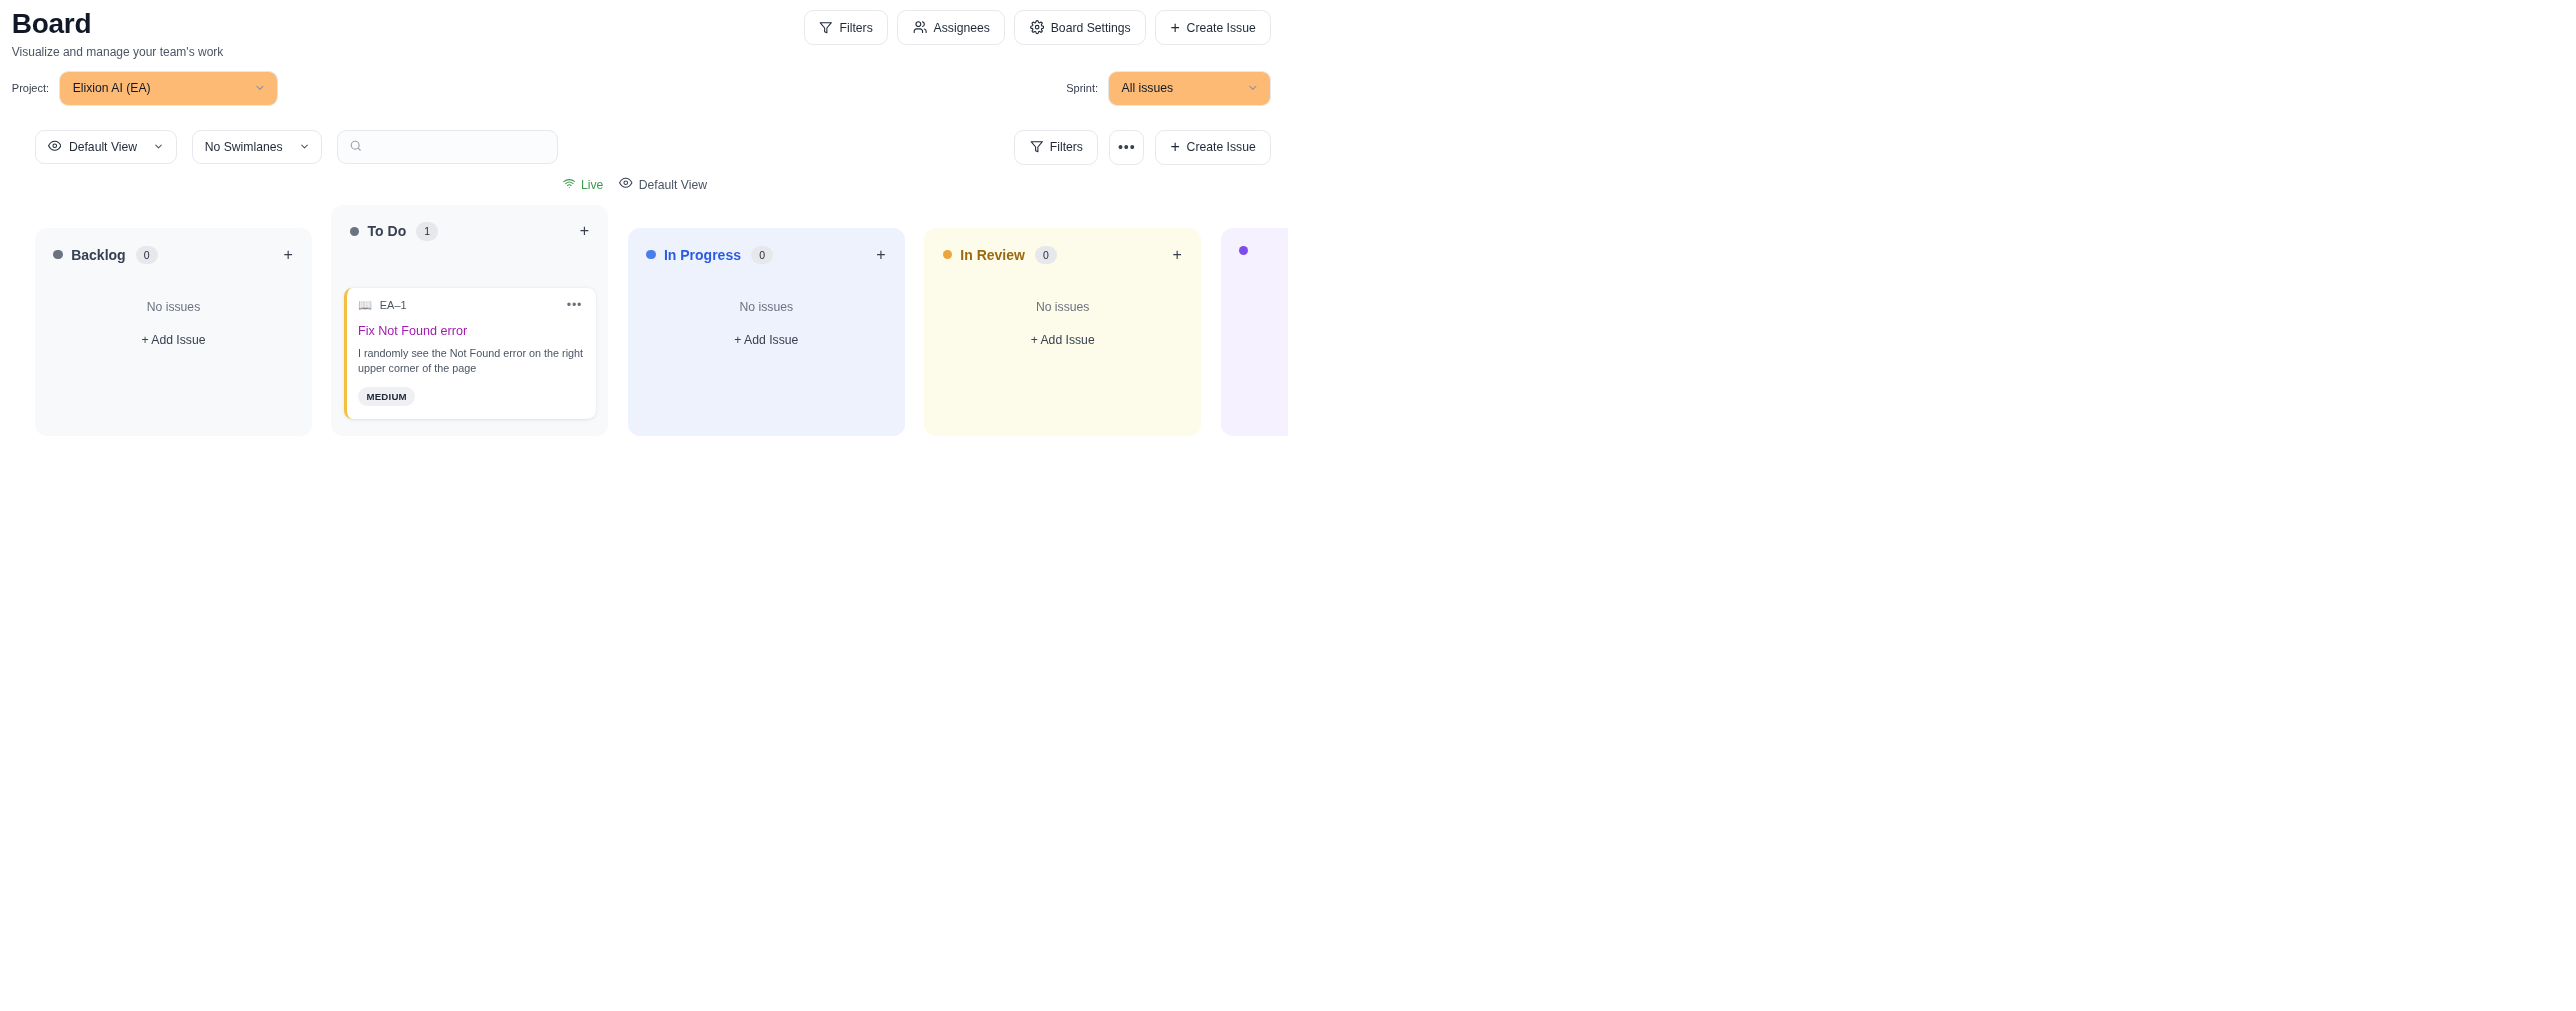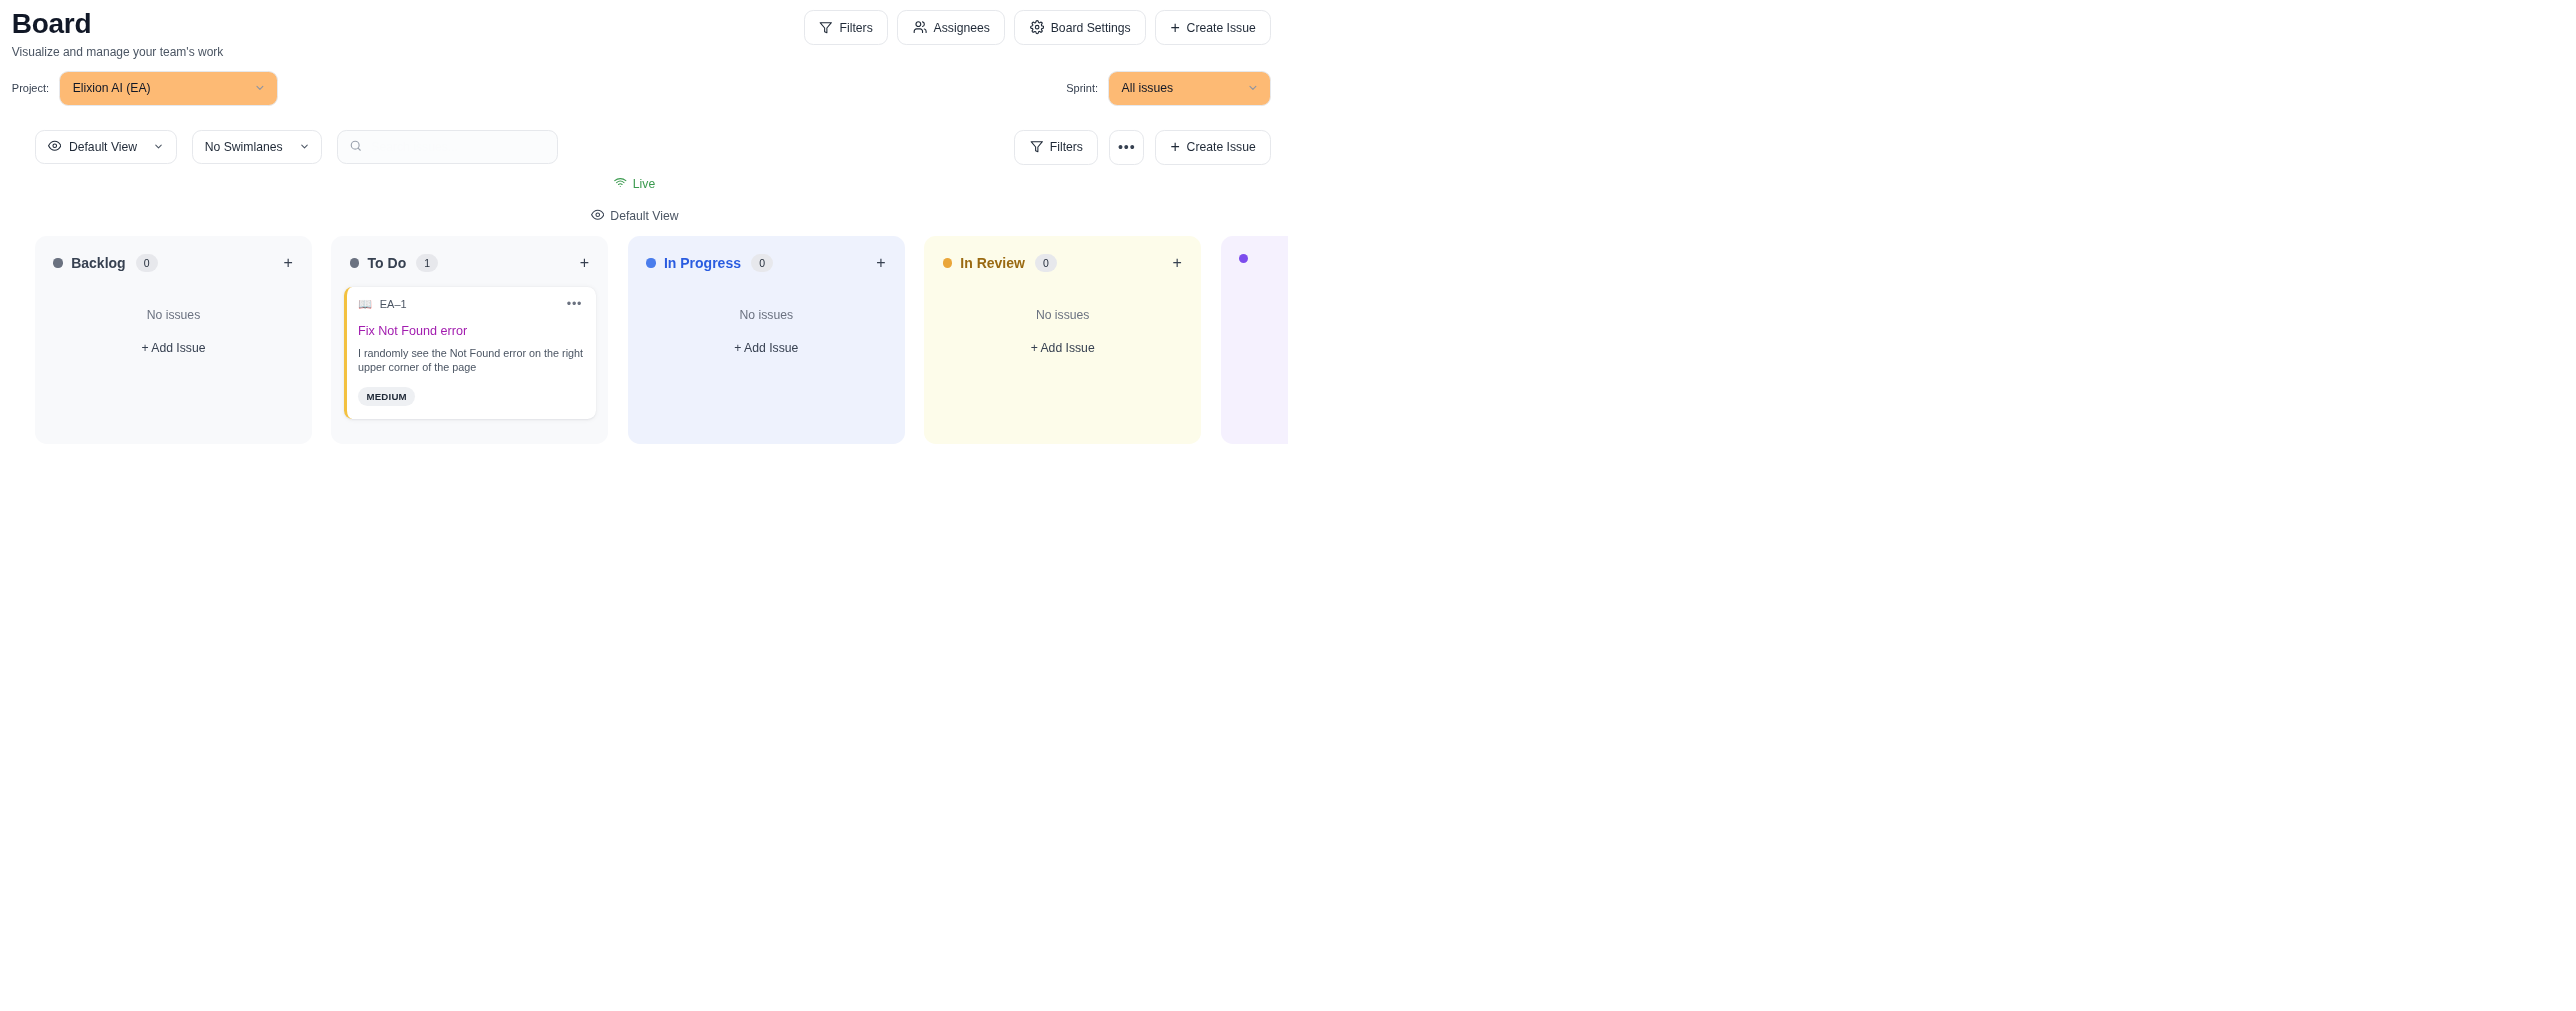--- a/index.html
+++ b/index.html
@@ -82,21 +82,21 @@
   .btn-icon-only {
     display: inline-flex; align-items: center; justify-content: center;
     width: 35px; height: 35px; border: 0.8px solid #e6e8ec;
     border-radius: 9.3px; background: #ffffff; cursor: pointer;
     color: #374151; font-size: 14.3px; letter-spacing: 0.8px;
   }
 
   
   .status-strip {
     display: flex; align-items: center; justify-content: center;
-    gap: 16px; padding: 11.8px 18.5px 0 0; flex-direction: column;
+    gap: 16px; padding: 11.8px 18.5px 0 0;
   }
   .status-item { display: inline-flex; align-items: center; gap: 5.9px; font-size: 12.2px; }
   .status-live { color: #3a9a4e; }
   .status-view { color: #4b5563; }
 
   
   .board {
     display: flex; gap: 19.4px; padding: 11.8px 0 0 35px;
     align-items: flex-end; overflow: hidden;
   }
@@ -323,21 +323,21 @@
           <span class="dot" style="background:#6b7280;"></span>
           <span class="col-name" style="color:#374151;">Backlog</span>
           <span class="col-count">0</span>
         </div>
         <button class="col-add">+</button>
       </div>
       <div class="col-empty">No issues</div>
       <button class="col-add-issue">+ Add Issue</button>
     </div>
 
-    <div class="column" style="background:#f8f9fb;">
+    <div class="column" style="background:#f8f9fb;gap:32px;">
       <div class="col-header">
         <div class="col-header-left">
           <span class="dot" style="background:#6b7280;"></span>
           <span class="col-name" style="color:#374151;">To Do</span>
           <span class="col-count">1</span>
         </div>
         <button class="col-add">+</button>
       </div>
 
       <div class="card" style="border-left-color:#f3c13f;">

